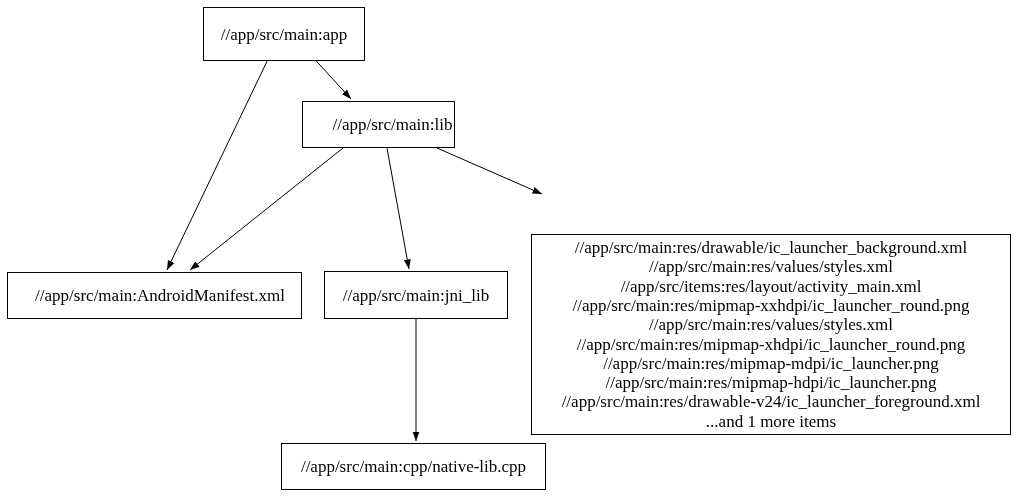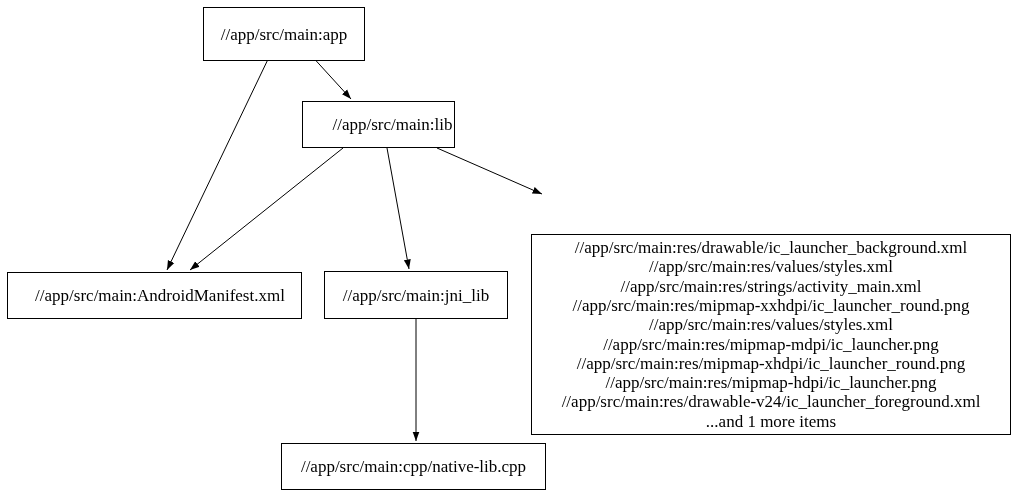--- a/index.html
+++ b/index.html
@@ -80,25 +80,25 @@
     <span>//app/src/main:AndroidManifest.xml</span>
   </div>
 
   <div class="node node-jni">
     <span>//app/src/main:jni_lib</span>
   </div>
 
   <div class="node node-res multiline">
     <div>//app/src/main:res/drawable/ic_launcher_background.xml</div>
     <div>//app/src/main:res/values/styles.xml</div>
-    <div>//app/src/main:res/strings/activity_main.xml</div>
+    <div>//app/src/items:res/layout/activity_main.xml</div>
     <div>//app/src/main:res/mipmap-xxhdpi/ic_launcher_round.png</div>
     <div>//app/src/main:res/values/styles.xml</div>
+    <div>//app/src/main:res/mipmap-xhdpi/ic_launcher_round.png</div>
     <div>//app/src/main:res/mipmap-mdpi/ic_launcher.png</div>
-    <div>//app/src/main:res/mipmap-xhdpi/ic_launcher_round.png</div>
     <div>//app/src/main:res/mipmap-hdpi/ic_launcher.png</div>
     <div>//app/src/main:res/drawable-v24/ic_launcher_foreground.xml</div>
     <div>...and 1 more items</div>
   </div>
 
   <div class="node node-cpp">
     <span>//app/src/main:cpp/native-lib.cpp</span>
   </div>
 
 </div>

